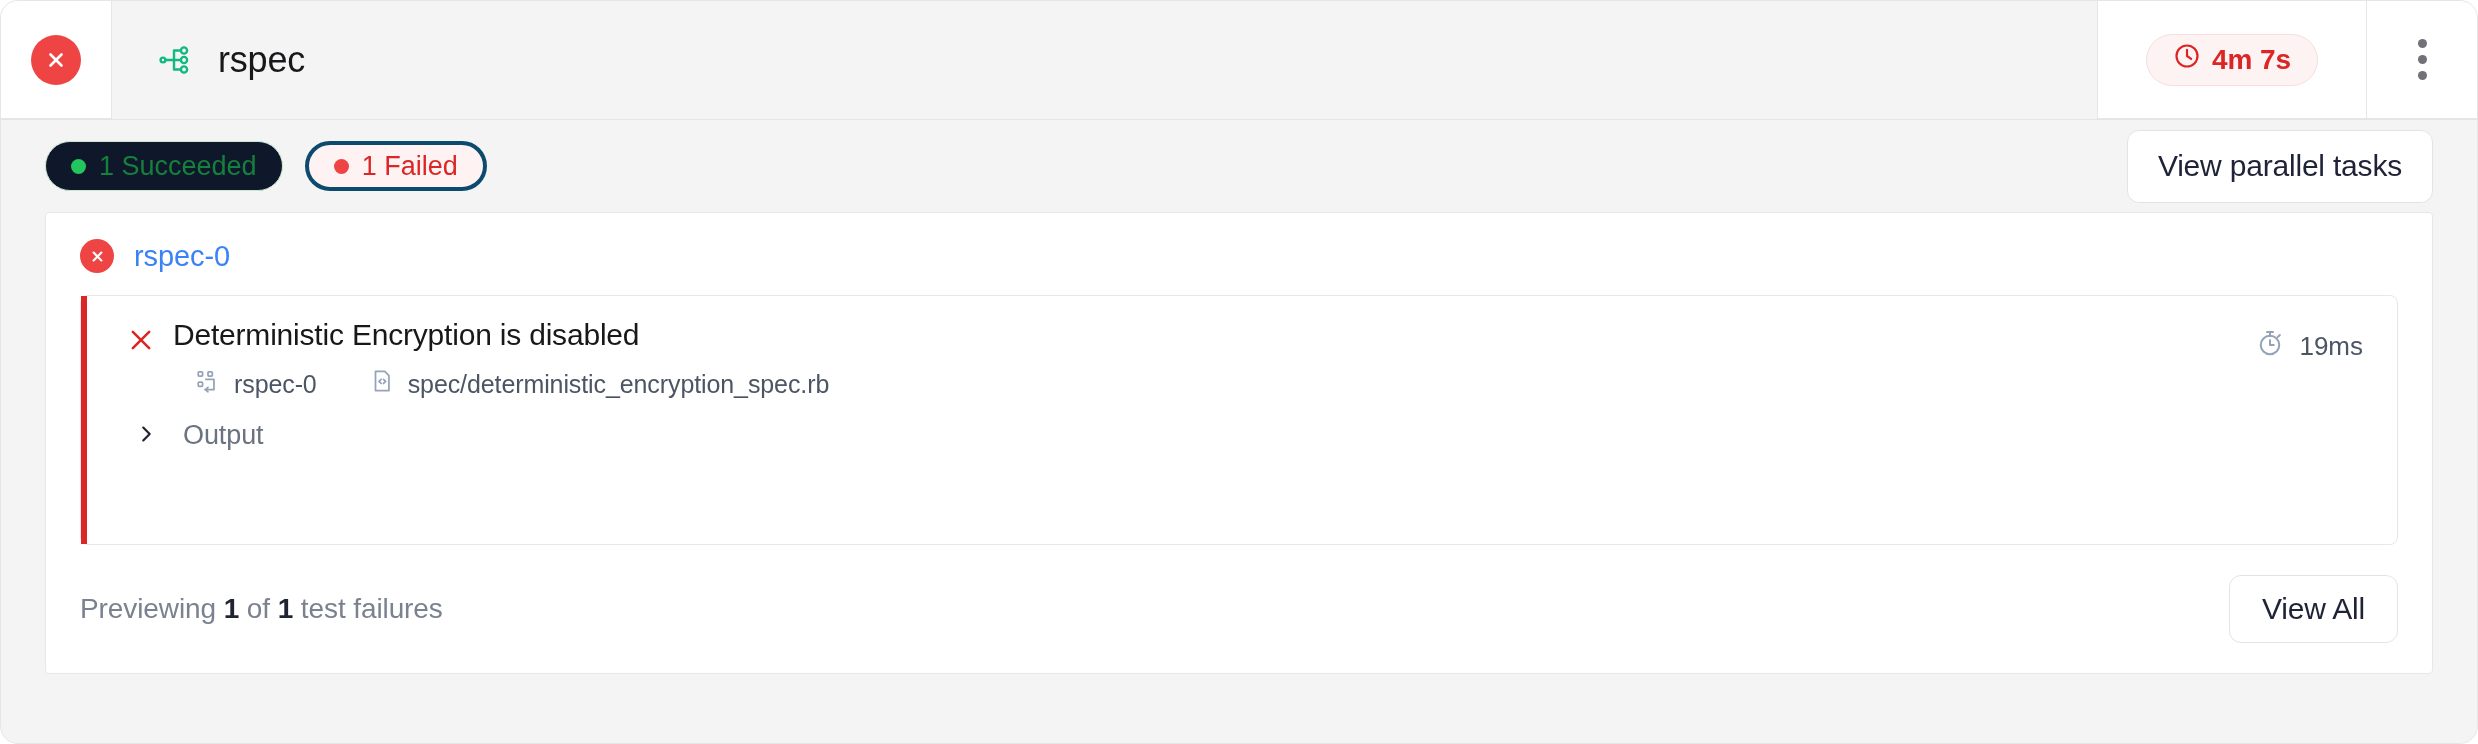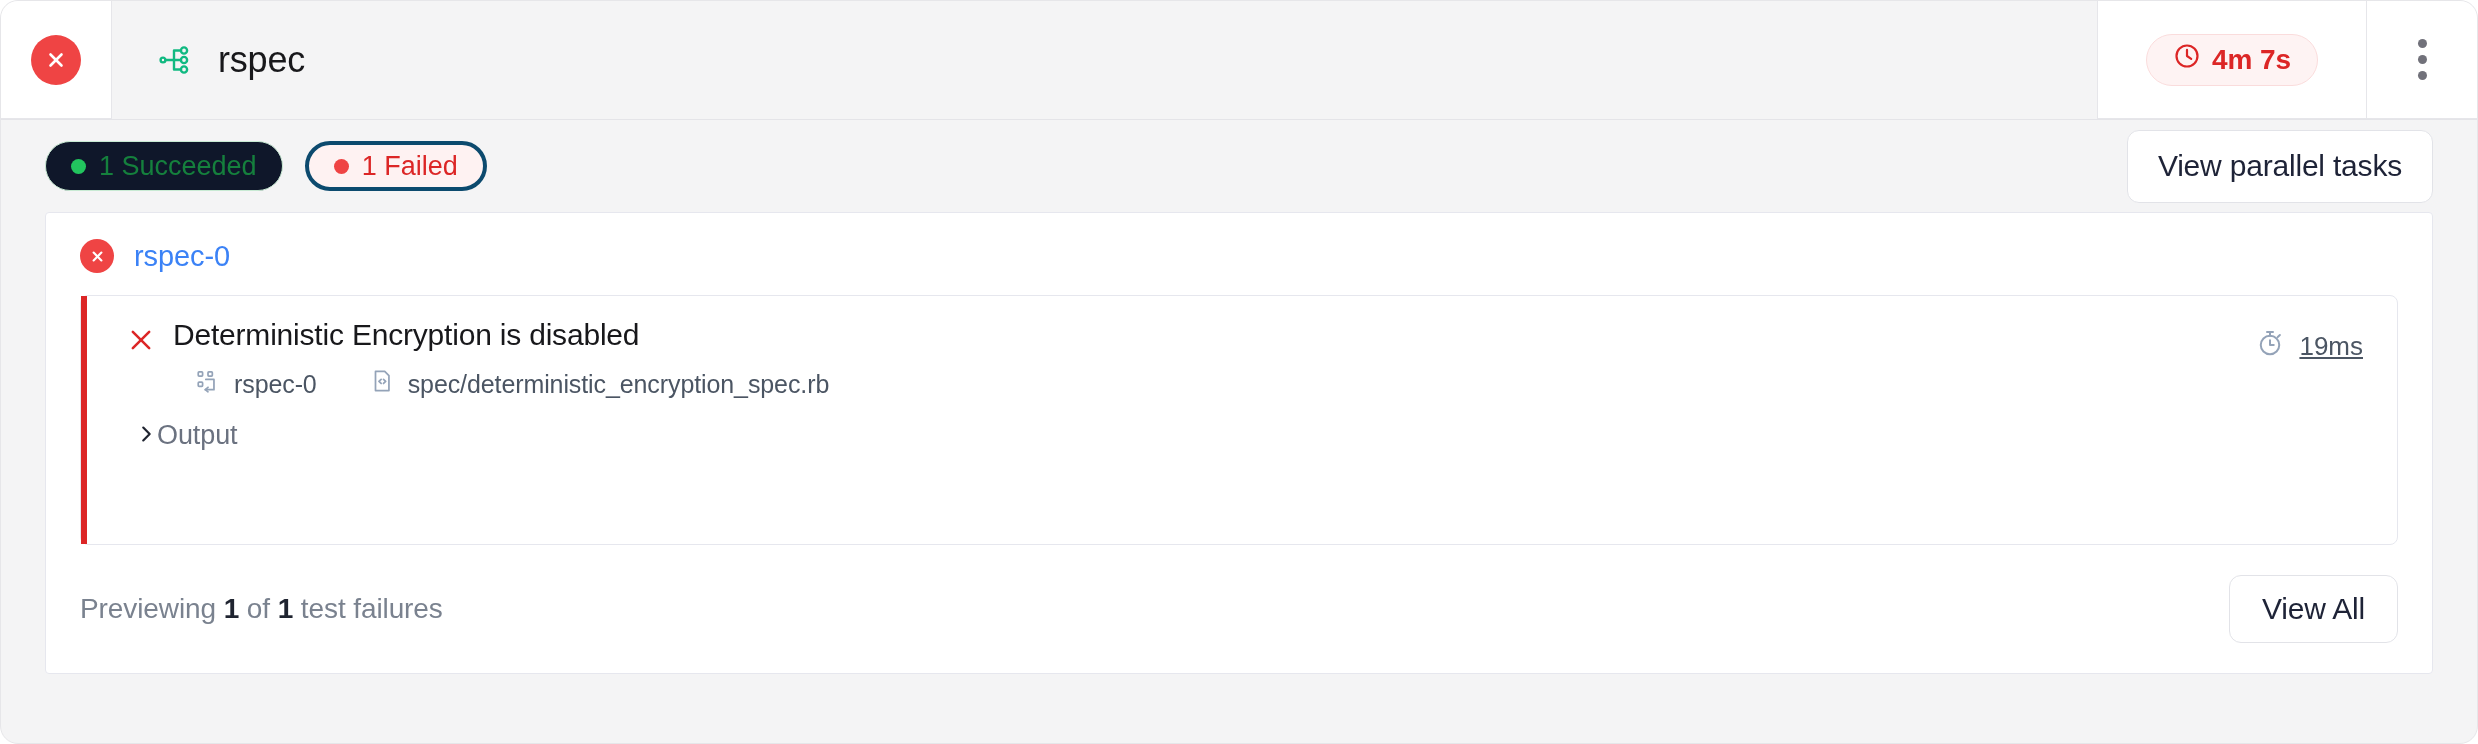--- a/index.html
+++ b/index.html
@@ -266,25 +266,25 @@
   }
   .meta-gap { width: 16px; }
   .failure-duration {
     display: inline-flex;
     align-items: center;
     gap: 14px;
     font-size: 26px;
     color: #4b5563;
     padding-top: 10px;
     white-space: nowrap;
-    text-decoration: underline;
   }
   .output-row {
     display: flex;
     align-items: center;
+    gap: 26px;
     padding: 20px 0 6px 8px;
     cursor: pointer;
   }
   .output-label {
     font-size: 27px;
     color: #6b7280;
     letter-spacing: -0.1px;
   }
 
   

